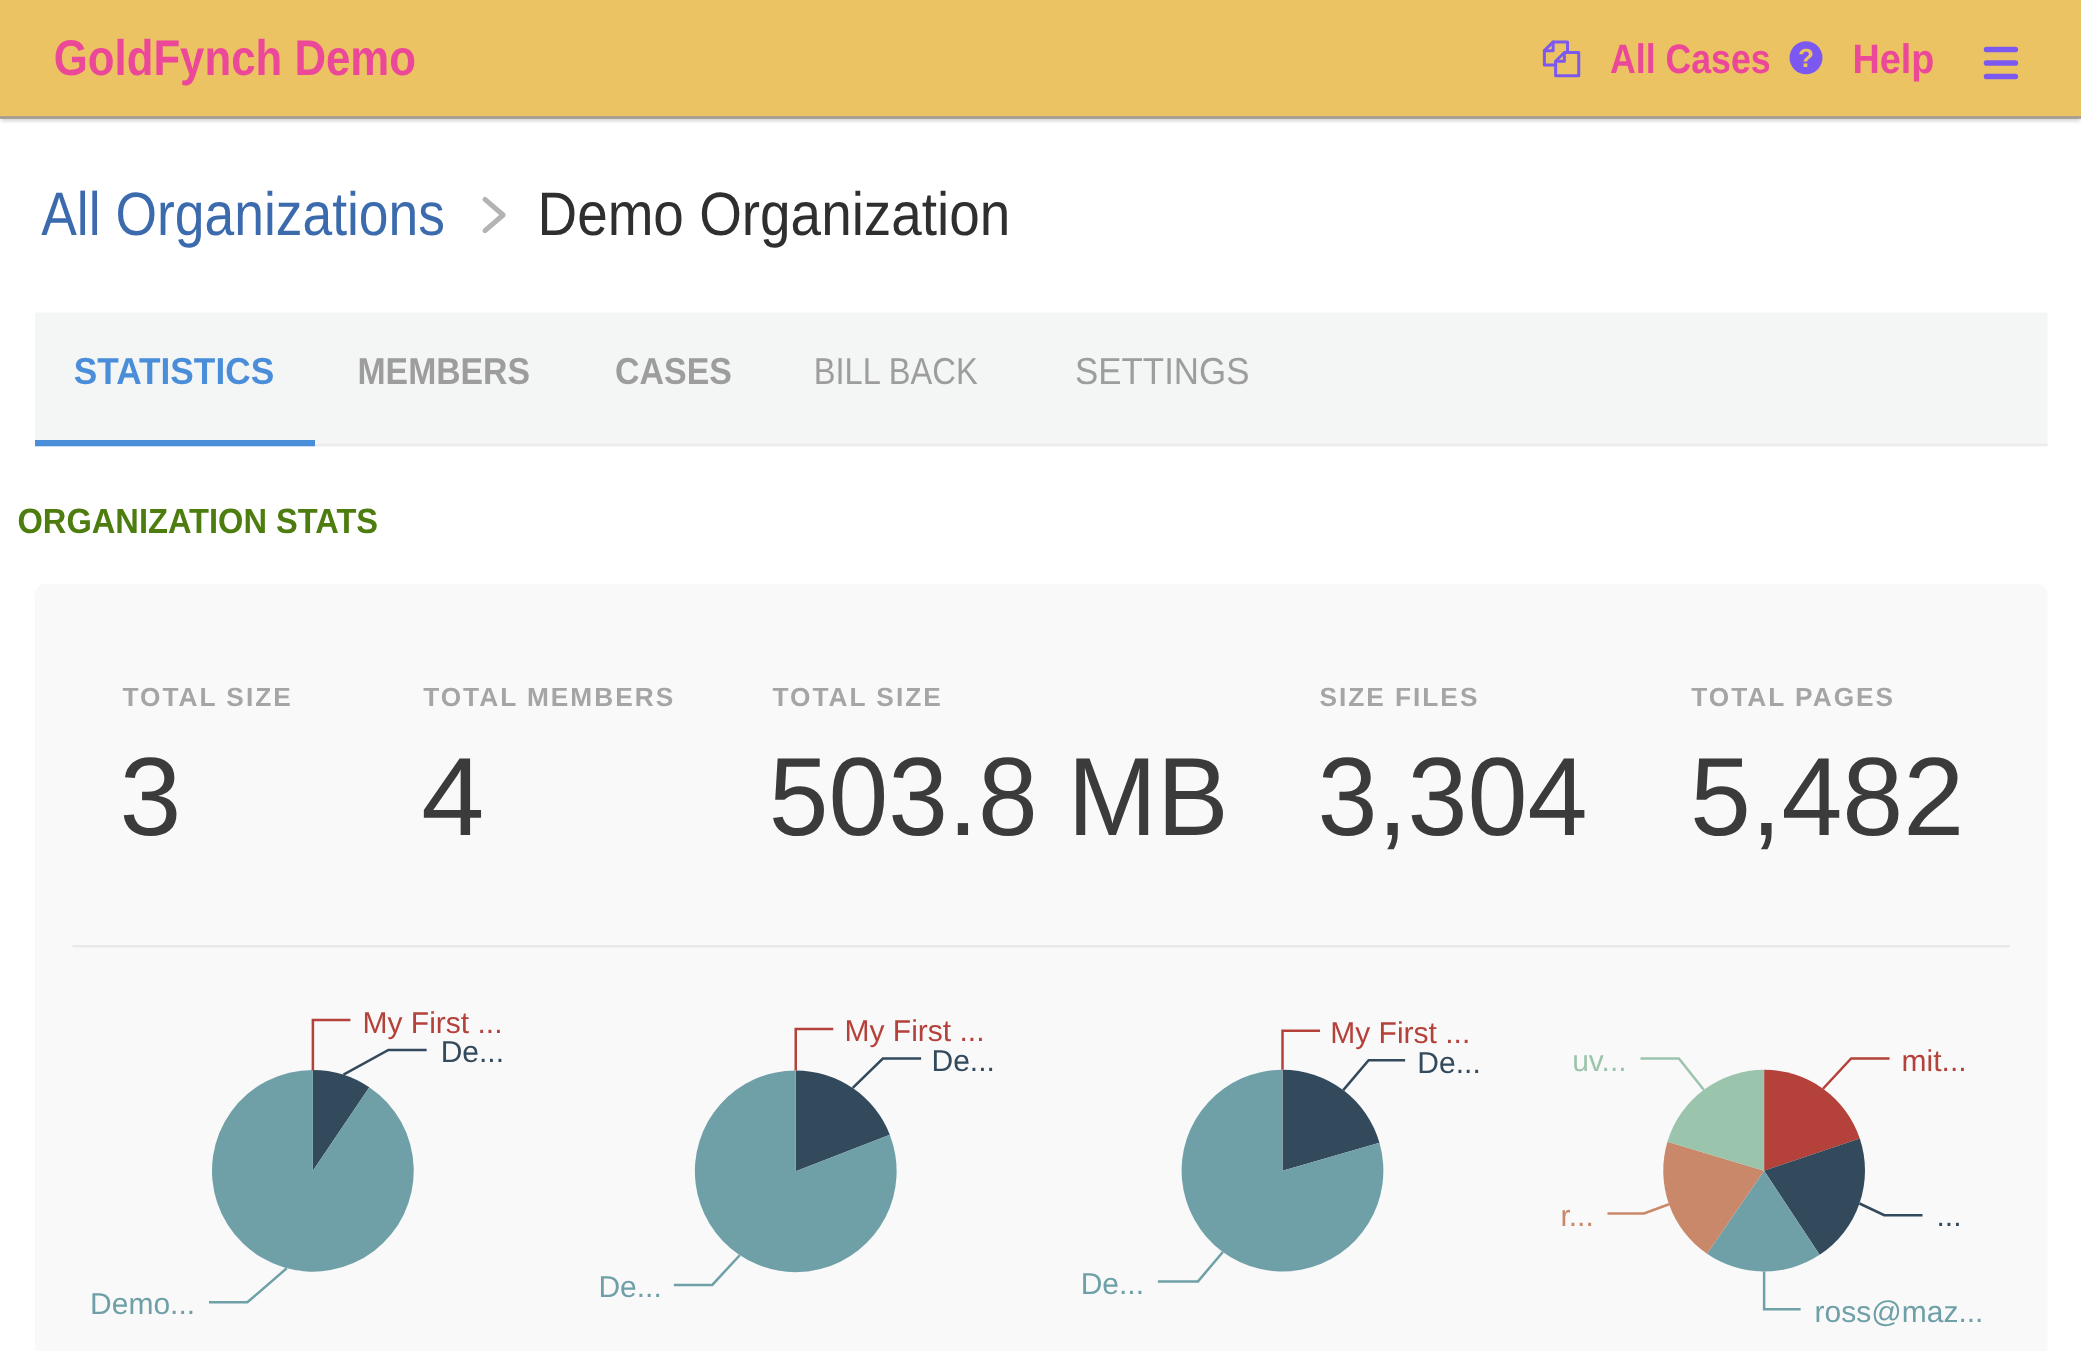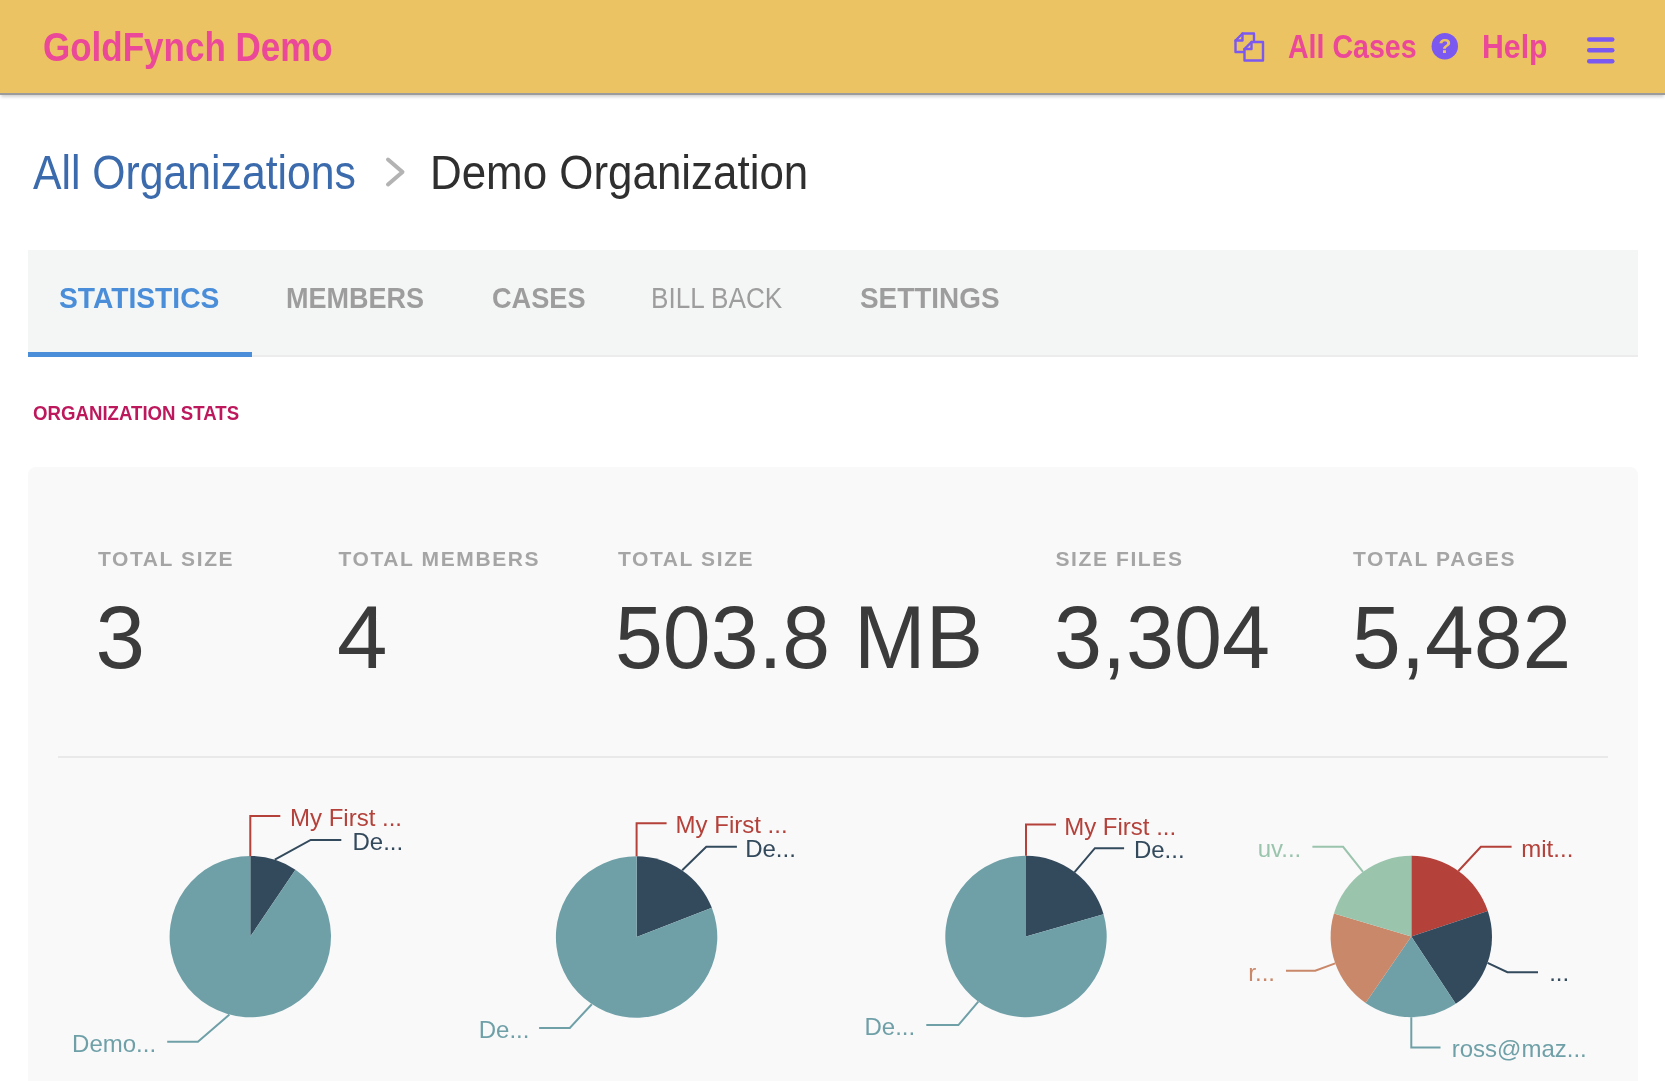--- a/index.html
+++ b/index.html
@@ -49,23 +49,23 @@
 <div class="abs" style="left:33px;top:147.5px;font-size:49px;color:#3B6BAD;text-align:right;"><span class="sx" style="transform:scaleX(0.872);">All Organizations</span></div>
 <svg class="abs" style="left:380px;top:150px;" width="30" height="44" viewBox="0 0 30 44">
   <path d="M 8 9.5 L 22.5 22 L 8 34.5" fill="none" stroke="#b3b3b3" stroke-width="4" stroke-linecap="round" stroke-linejoin="round"></path>
 </svg>
 <div class="abs" style="left:430px;top:147.5px;font-size:49px;color:#2f2f2f;"><span class="sx" style="transform:scaleX(0.896);">Demo Organization</span></div>
 
 <div class="abs" style="left:59px;top:282.6px;font-size:30px;font-weight:bold;color:#4A8ED9;"><span class="sx" style="transform:scaleX(0.94);">STATISTICS</span></div>
 <div class="abs" style="left:285.5px;top:282.6px;font-size:30px;font-weight:bold;color:#9d9d9d;"><span class="sx" style="transform:scaleX(0.90);">MEMBERS</span></div>
 <div class="abs" style="left:491.7px;top:282.6px;font-size:30px;font-weight:bold;color:#9d9d9d;"><span class="sx" style="transform:scaleX(0.905);">CASES</span></div>
 <div class="abs" style="left:650.6px;top:282.6px;font-size:30px;font-weight:normal;color:#9d9d9d;"><span class="sx" style="transform:scaleX(0.871);">BILL BACK</span></div>
-<div class="abs" style="left:860.2px;top:282.6px;font-size:30px;font-weight:bold;color:#9d9d9d;"><span class="sx" style="transform:scaleX(0.93);">SETTINGS</span></div>
+<div class="abs" style="left:860.2px;top:282.6px;font-size:30px;font-weight:normal;color:#9d9d9d;"><span class="sx" style="transform:scaleX(0.93);">SETTINGS</span></div>
 
-<div class="abs" style="left:33px;top:403.2px;font-size:20px;font-weight:bold;color:#be185d;"><span class="sx" style="transform:scaleX(0.932);">ORGANIZATION STATS</span></div>
+<div class="abs" style="left:14px;top:403.2px;font-size:28px;font-weight:bold;color:#4d7c0f;"><span class="sx" style="transform:scaleX(0.932);">ORGANIZATION STATS</span></div>
 
 <div class="abs" style="left:98px;top:547.6px;font-size:21px;font-weight:bold;color:#a5a5a5;letter-spacing:1.6px;">TOTAL SIZE</div>
 <div class="abs" style="left:338.5px;top:547.6px;font-size:21px;font-weight:bold;color:#a5a5a5;letter-spacing:1.6px;">TOTAL MEMBERS</div>
 <div class="abs" style="left:618px;top:547.6px;font-size:21px;font-weight:bold;color:#a5a5a5;letter-spacing:1.6px;">TOTAL SIZE</div>
 <div class="abs" style="left:1055.5px;top:547.6px;font-size:21px;font-weight:bold;color:#a5a5a5;letter-spacing:1.6px;">SIZE FILES</div>
 <div class="abs" style="left:1353px;top:547.6px;font-size:21px;font-weight:bold;color:#a5a5a5;letter-spacing:1.6px;">TOTAL PAGES</div>
 
 <div class="abs" style="left:95.5px;top:593.3px;font-size:89px;color:#3b3b3b;"><span class="sx" style="transform:scaleX(1);">3</span></div>
 <div class="abs" style="left:337px;top:593.3px;font-size:89px;color:#3b3b3b;"><span class="sx" style="transform:scaleX(1.02);">4</span></div>
 <div class="abs" style="left:615px;top:593.3px;font-size:89px;color:#3b3b3b;"><span class="sx" style="transform:scaleX(0.966);">503.8 MB</span></div>

